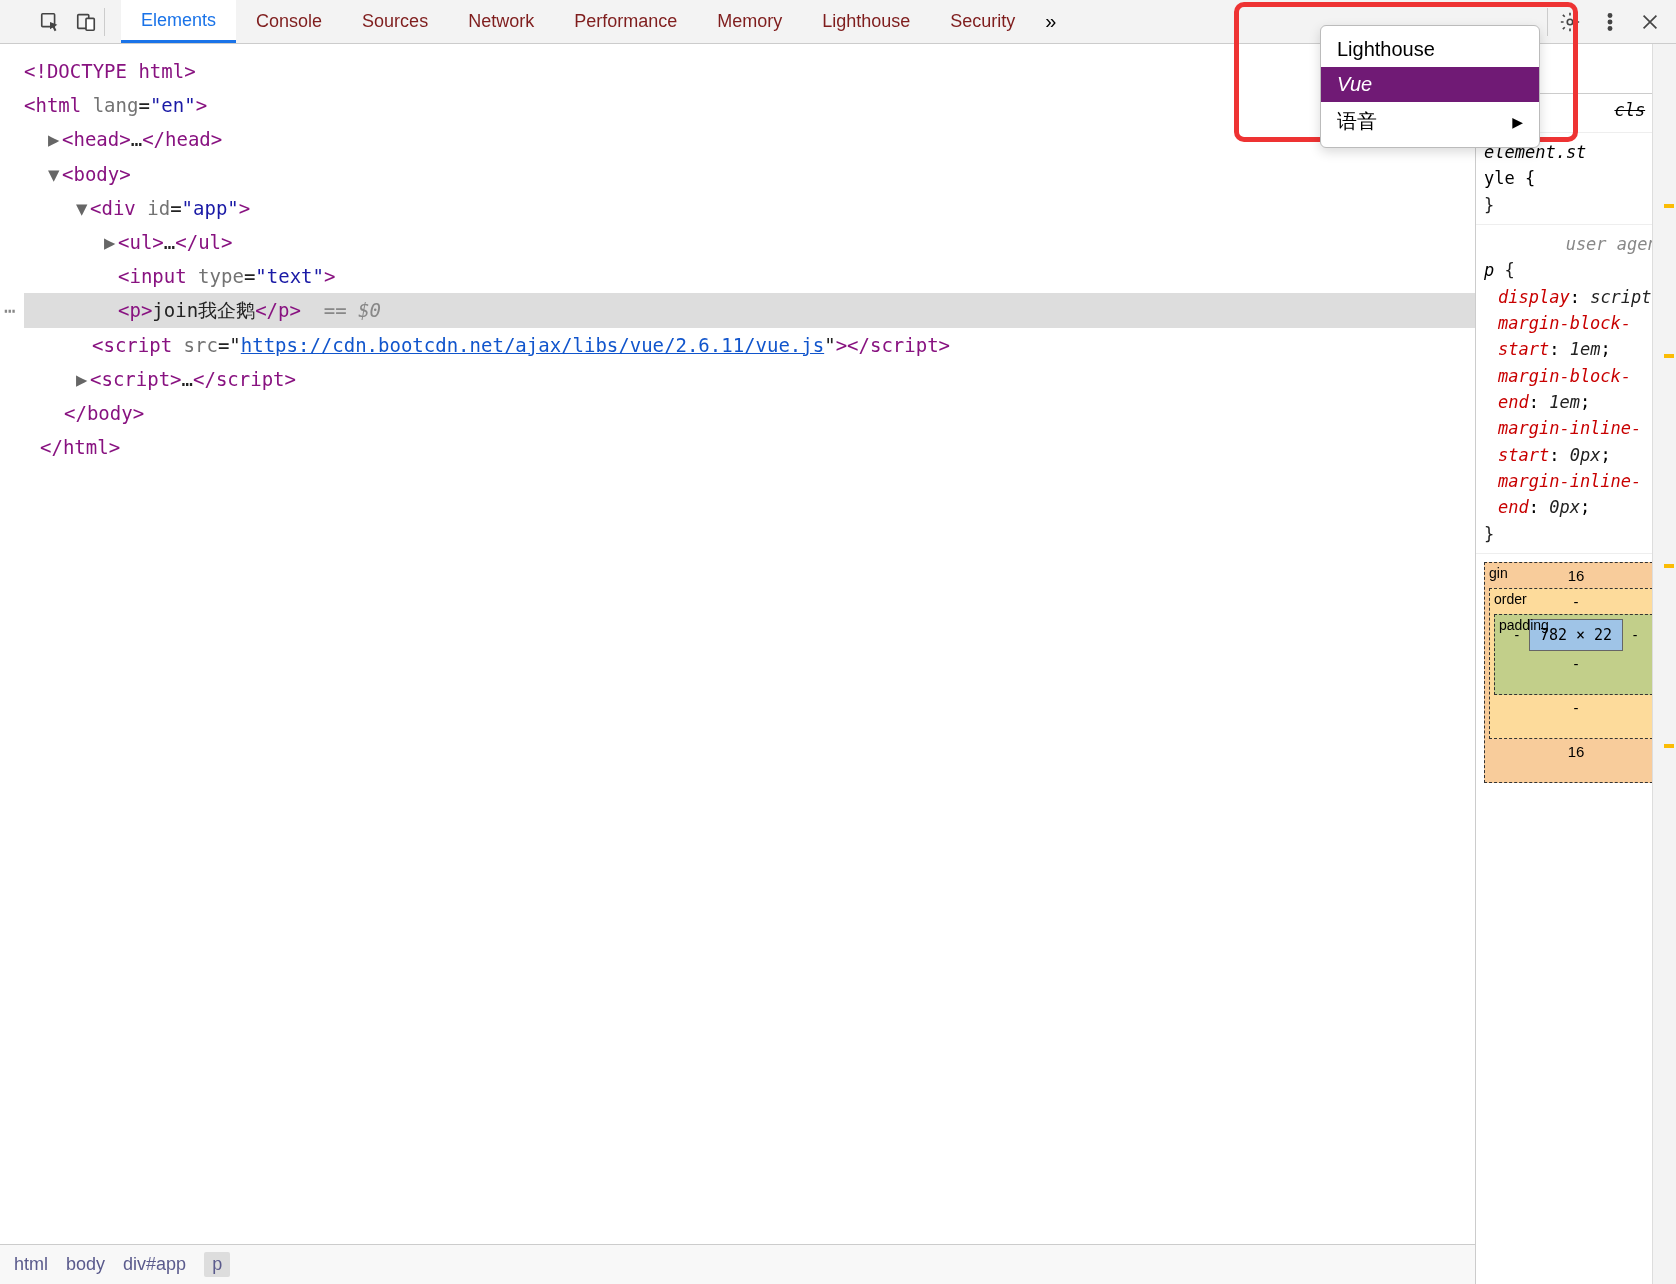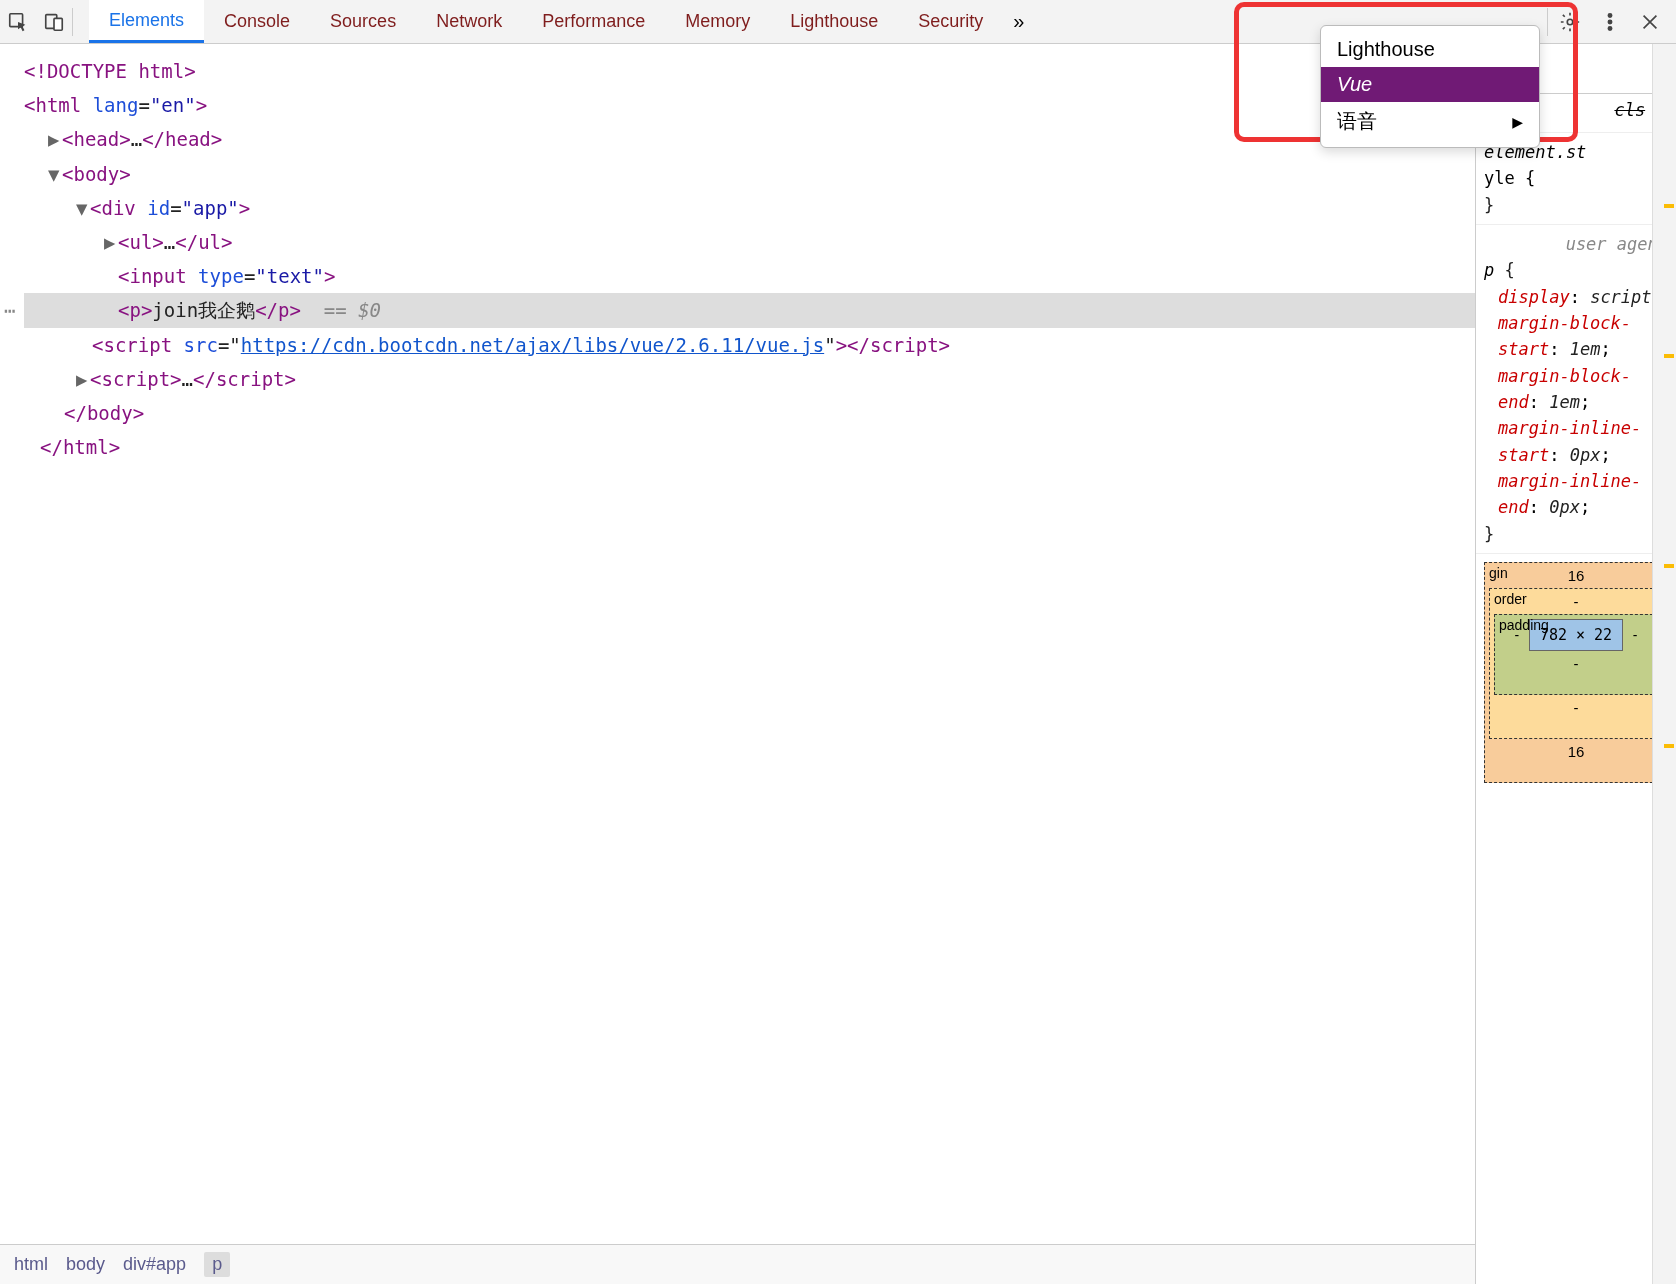--- a/index.html
+++ b/index.html
@@ -1,38 +1,38 @@
 <!DOCTYPE html>
 <html><head>
 <meta charset="utf-8">
 <style>
 * { box-sizing: border-box; margin: 0; padding: 0; }
 body { font-family: -apple-system, BlinkMacSystemFont, "Segoe UI", sans-serif; font-size: 14px; background: #fff; width: 1676px; height: 1284px; overflow: hidden; position: relative; }
 .mono { font-family: Menlo, Consolas, monospace; }
 
 
-.toolbar { height: 44px; border-bottom: 1px solid #ccc; display: flex; align-items: center; background: #f3f3f3; position: relative; }
+.toolbar { height: 44px; border-bottom: 1px solid #ccc; display: flex; align-items: center; background: #f3f3f3; position: relative; padding-left: 32px; }
 .toolbar-btn { width: 36px; height: 42px; display: inline-flex; align-items: center; justify-content: center; cursor: pointer; }
 .tab-bar { display: flex; align-items: stretch; height: 100%; margin-left: 16px; }
 .tab { padding: 0 20px; display: flex; align-items: center; font-size: 18px; color: #7f1d1d; cursor: pointer; }
 .tab.active { color: #1a73e8; border-bottom: 3px solid #1a73e8; background: #fff; }
 .toolbar-right { margin-left: auto; display: flex; align-items: center; gap: 4px; padding-right: 8px; }
 .chevrons { font-size: 20px; padding: 0 10px; cursor: pointer; }
 .vsep { width: 1px; height: 28px; background: #ccc; }
 
 
 .main { display: flex; height: calc(100% - 44px); }
 .dom-panel { flex: 1; display: flex; flex-direction: column; border-right: 1px solid #ccc; }
 .dom-tree { flex: 1; padding: 10px 0 10px 24px; font-size: 19px; line-height: 1.8; overflow: auto; }
 .dom-tree .line { white-space: nowrap; position: relative; }
 .dom-tree .line.sel { background: #ddd; }
 .dom-tree .line.sel::before { content: "⋯"; position: absolute; left: -20px; color: #888; }
 .arrow { display: inline-block; width: 14px; color: #666; cursor: pointer; user-select: none; }
 .tag { color: #881280; }
-.attr-n { color: #1d4ed8; }
+.attr-n { color: #737373; }
 .attr-v { color: #1a1aa6; }
 .txt { color: #222; }
 .link { color: #1155cc; text-decoration: underline; }
 .hint { color: #888; font-style: italic; }
 
 .breadcrumbs { border-top: 1px solid #ccc; height: 40px; display: flex; align-items: center; padding: 0 14px; gap: 18px; font-size: 18px; background: #f8f8f8; }
 .breadcrumbs span { color: #5a5a8c; cursor: pointer; }
 .breadcrumbs span.cur { background: #ddd; padding: 2px 8px; border-radius: 2px; }
 
 

